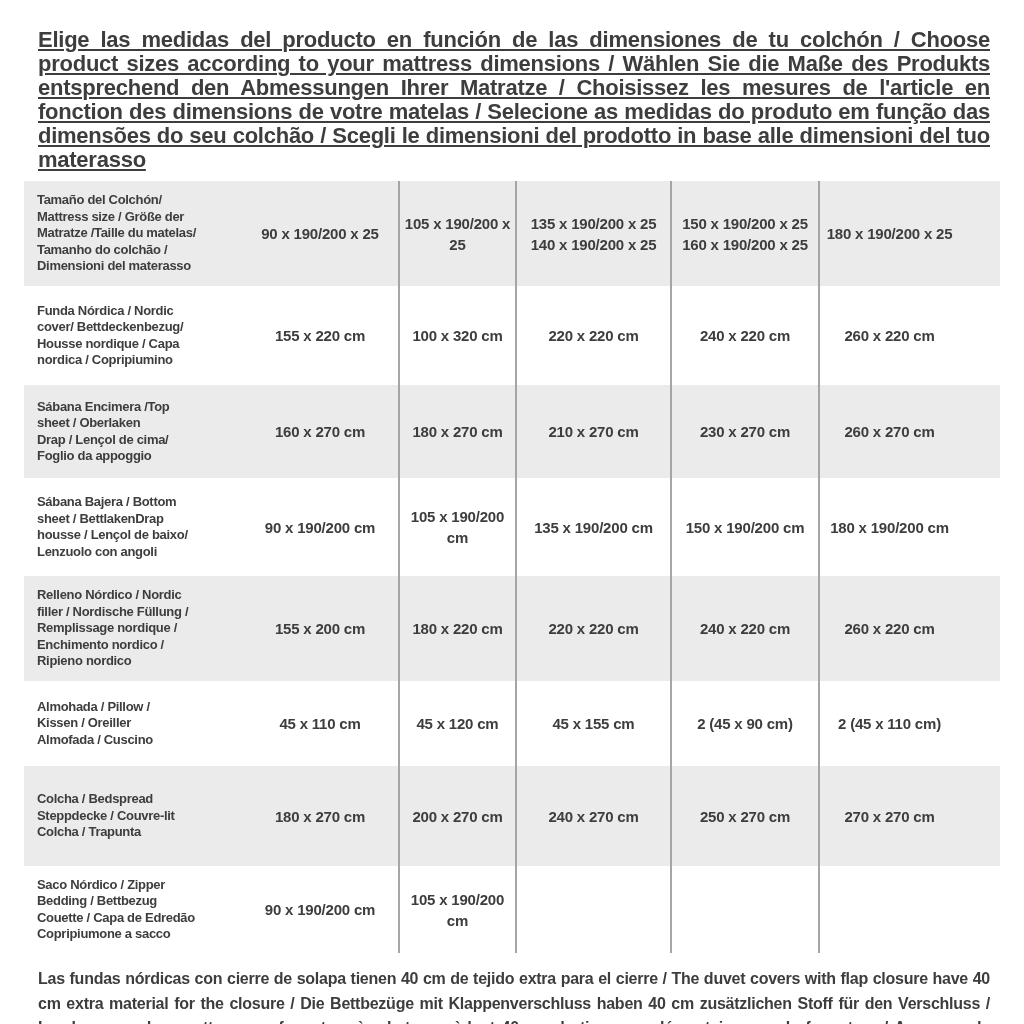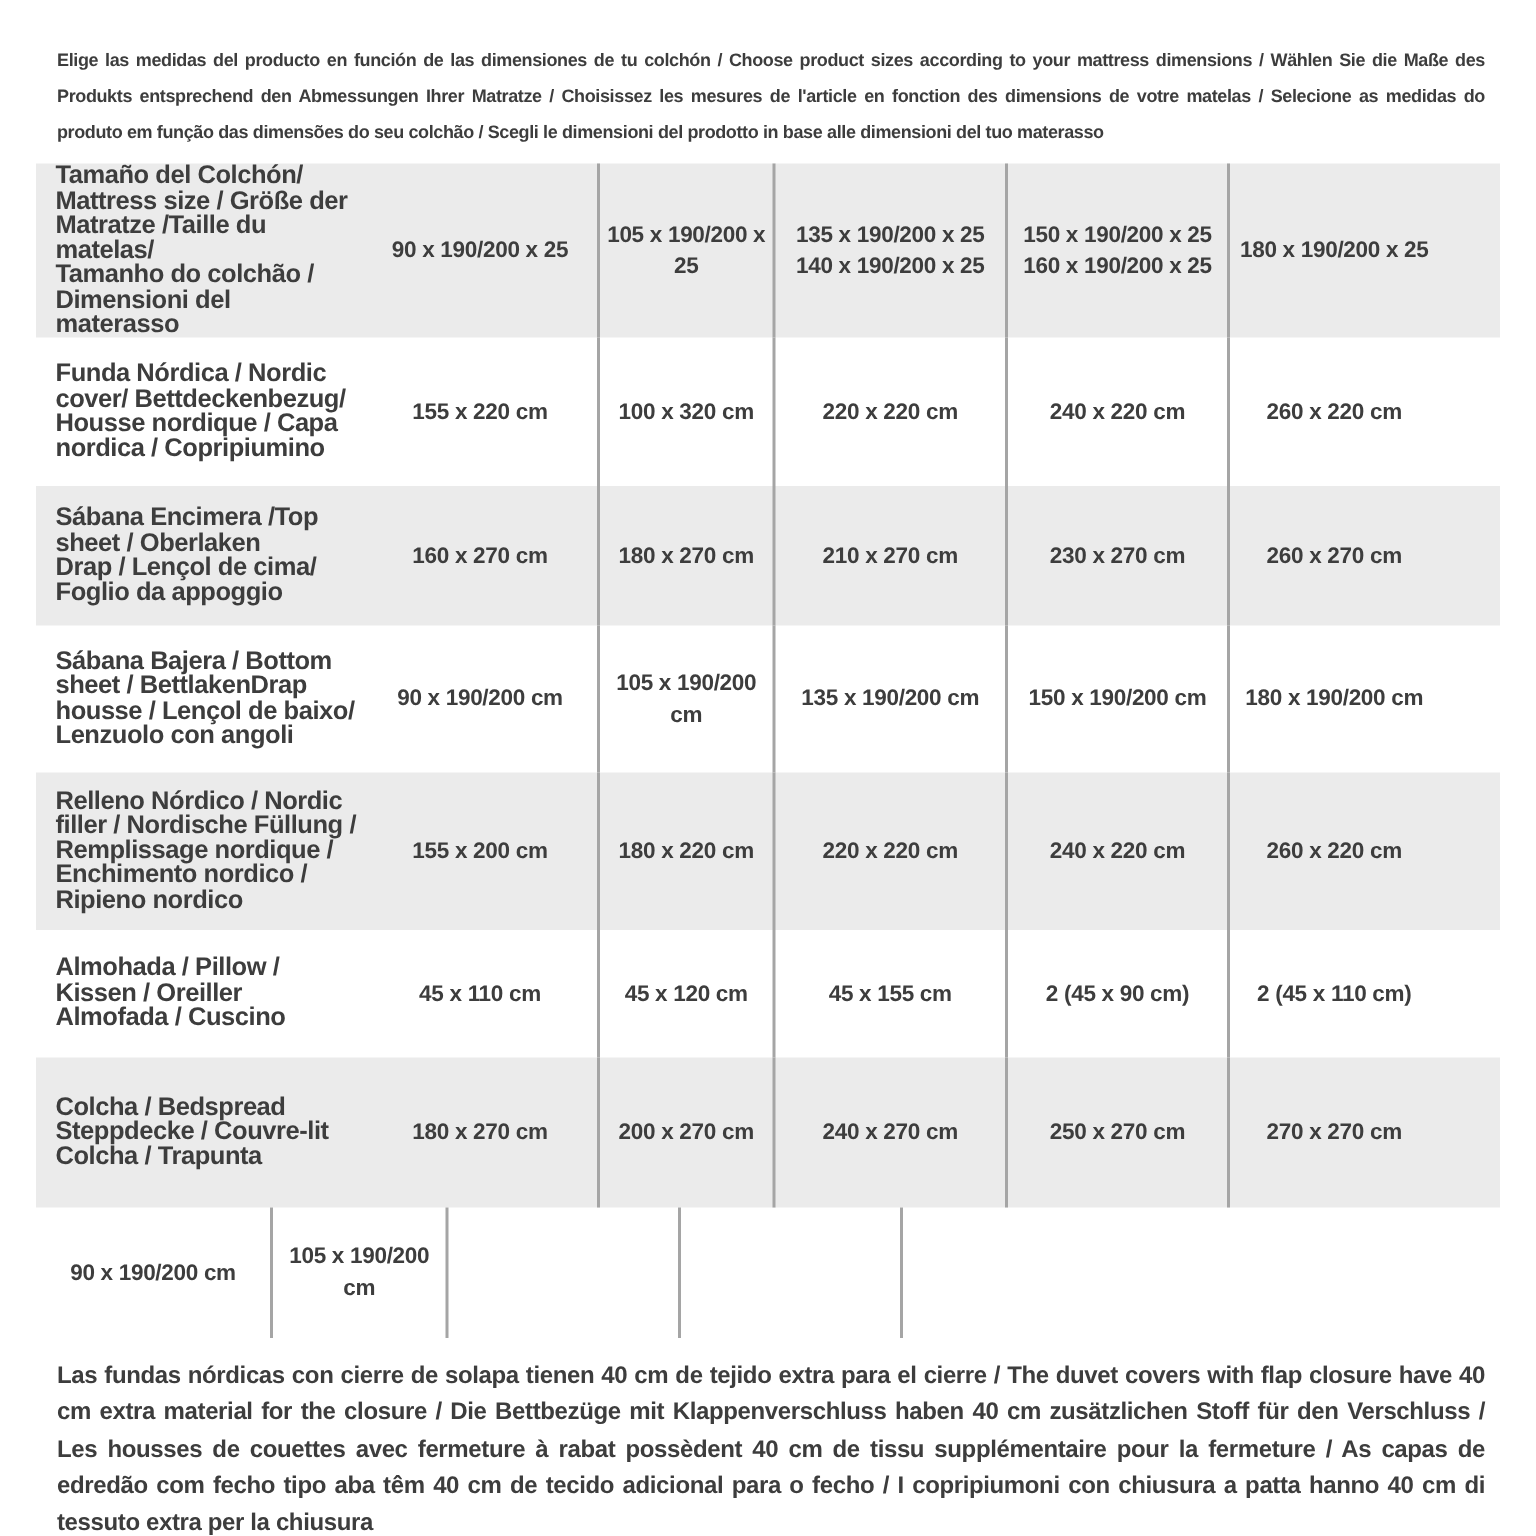--- a/index.html
+++ b/index.html
@@ -6,33 +6,34 @@
   body{
     width:1024px;height:1024px;
     font-family:"Liberation Sans",sans-serif;
     font-weight:bold;
     color:#3d3d3d;
     -webkit-font-smoothing:antialiased;
   }
   .page{width:1024px;box-sizing:border-box;}
   .intro{
     margin:28px 34px 9px 38px;
-    font-size:12px;line-height:24px;
+    font-size:22px;line-height:24px;
     letter-spacing:-0.25px;
     text-align:justify;
+    text-decoration:underline;
   }
   .size-table{margin:0 24px;}
   .t-row{display:flex;align-items:stretch;}
   .t-row.shade{background:#ebebeb;}
   .cell{box-sizing:border-box;}
   .label-cell{
     width:218px;
     padding-left:13px;padding-right:4px;
     display:flex;align-items:center;
-    font-size:17px;line-height:16.5px;
+    font-size:13px;line-height:16.5px;
     letter-spacing:-0.3px;
     white-space:pre-line;
   }
   .val-cell{
     display:flex;align-items:center;justify-content:center;
     text-align:center;
     font-size:15px;line-height:21px;
     letter-spacing:-0.2px;
     white-space:pre-line;
   }
@@ -138,20 +139,24 @@
 Steppdecke / Couvre-lit
 Colcha / Trapunta</div>
       <div class="cell val-cell c1">180 x 270 cm</div>
       <div class="cell val-cell c2 sep">200 x 270 cm</div>
       <div class="cell val-cell c3 sep">240 x 270 cm</div>
       <div class="cell val-cell c4 sep">250 x 270 cm</div>
       <div class="cell val-cell c5 sep">270 x 270 cm</div>
     </div>
 
     <div class="t-row" style="min-height:87px">
+      <div class="cell label-cell">Saco Nórdico / Zipper
+Bedding / Bettbezug
+Couette  / Capa de Edredão
+Copripiumone a sacco</div>
       <div class="cell val-cell c1">90 x 190/200 cm</div>
       <div class="cell val-cell c2 sep">105 x 190/200 cm</div>
       <div class="cell val-cell c3 sep"></div>
       <div class="cell val-cell c4 sep"></div>
       <div class="cell val-cell c5 sep"></div>
     </div>
 
   </div>
 
   <p class="footnote">Las fundas nórdicas con cierre de solapa tienen 40 cm de tejido extra para el cierre  / The duvet covers with flap closure have 40 cm extra material for the closure / Die Bettbezüge mit Klappenverschluss haben 40 cm zusätzlichen Stoff für den Verschluss / Les housses de couettes avec fermeture à rabat possèdent 40 cm de tissu supplémentaire pour la fermeture / As capas de edredão com fecho tipo aba têm 40 cm de tecido adicional para o fecho / I copripiumoni con chiusura a patta hanno 40 cm di tessuto extra per la chiusura</p>

